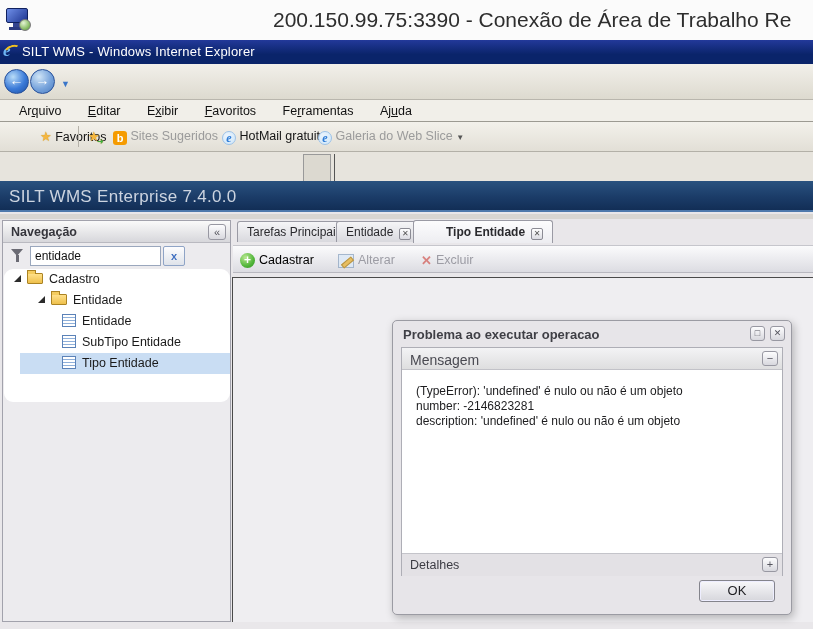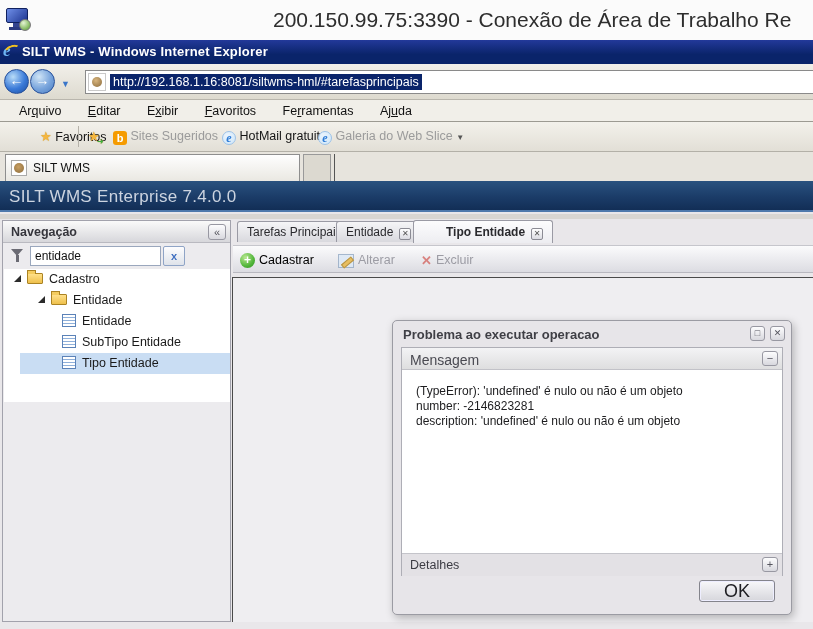--- a/index.html
+++ b/index.html
@@ -10,21 +10,21 @@
   #rdp-strip { position:absolute; left:0; top:0; width:813px; height:40px; background:#fbfbfb; }
   #rdp-title { position:absolute; left:273px; top:8px; font-size:21px; color:#2e2e2e; white-space:nowrap; overflow:hidden; width:540px; }
   .rdp-ico { position:absolute; left:6px; top:6px; width:30px; height:28px; }
   .rdp-ico .mon { position:absolute; left:0; top:2px; width:22px; height:15px; background:linear-gradient(135deg,#6f8fe8,#1c338f); border:1px solid #10215f; border-radius:2px; }
   .rdp-ico .stand { position:absolute; left:7px; top:17px; width:8px; height:4px; background:#33448f; }
   .rdp-ico .base { position:absolute; left:3px; top:21px; width:16px; height:3px; background:#2b3a80; }
   .rdp-ico .badge { position:absolute; left:13px; top:13px; width:12px; height:12px; border-radius:50%; background:radial-gradient(circle at 35% 30%,#e4f3d4,#8cbf6a 60%,#55923c); border:1px solid #7a7a7a; }
 
   
   #ie-titlebar { position:absolute; left:0; top:40px; width:813px; height:24px; background:linear-gradient(#23399a,#0a246a 60%); color:#fff; }
-  #ie-titlebar .t { position:absolute; left:22px; top:4px; font-size:13px; font-weight:bold; letter-spacing:.2px; }
+  #ie-titlebar .t { position:absolute; left:22px; top:4px; font-size:13px; font-weight:normal; letter-spacing:.2px; }
   .ie-e { display:inline-block; width:16px; height:16px; position:absolute; left:3px; top:3px; color:#6db5f2; font-weight:bold; font-size:17px; font-family:"Liberation Serif",serif; font-style:italic; line-height:16px; }
   .ie-e::after { content:""; position:absolute; left:1px; top:2px; width:14px; height:10px; border:2px solid transparent; border-top-color:#f0c020; border-radius:50%; transform:rotate(-18deg); }
 
   
   #address-row { position:absolute; left:0; top:64px; width:813px; height:36px; background:linear-gradient(#f2f0ea,#dddacf); border-bottom:1px solid #b9b6ad; }
   .navbtn { position:absolute; top:5px; width:25px; height:25px; border-radius:50%; border:1px solid #27509a; }
   #btn-back { left:4px; background:radial-gradient(circle at 35% 30%,#b8dcf8,#3a7ad8 55%,#1c4fa0); }
   #btn-fwd { left:30px; background:radial-gradient(circle at 35% 30%,#cfe4f6,#78a4dc 55%,#4a7cc0); }
   .navbtn span { position:absolute; left:0; top:2px; width:100%; text-align:center; color:#fff; font-weight:bold; font-size:14px; }
   #nav-caret { position:absolute; left:61px; top:15px; font-size:9px; color:#3a76c9; }
@@ -72,21 +72,21 @@
   #nav-header { position:absolute; left:0; top:0; width:100%; height:22px; background:linear-gradient(#fafafa,#d7d7db); border-bottom:1px solid #b9b9c0; }
   #nav-header .t { position:absolute; left:8px; top:4px; font-size:12.5px; font-weight:bold; color:#35353c; }
   .sqbtn { position:absolute; border:1px solid #9898a2; border-radius:3px; background:linear-gradient(#fdfdfe,#d8d8de); color:#55555e; text-align:center; }
   #nav-collapse { right:4px; top:3px; width:18px; height:16px; font-size:11px; line-height:14px; }
   #filter-row { position:absolute; left:0; top:22px; width:100%; height:26px; background:#ecebee; }
   .funnel { position:absolute; left:8px; top:6px; width:14px; height:14px; }
   .funnel::before { content:""; position:absolute; left:0; top:0; border-left:6px solid transparent; border-right:6px solid transparent; border-top:7px solid #6b6b74; }
   .funnel::after { content:""; position:absolute; left:5px; top:6px; width:3px; height:7px; background:#6b6b74; }
   #filter-input { position:absolute; left:27px; top:3px; width:131px; height:20px; border:1px solid #9aa7bd; font-family:"Liberation Sans",sans-serif; font-size:12px; color:#111; padding:0 4px; background:#fff; }
   #filter-clear { position:absolute; left:160px; top:3px; width:22px; height:20px; border:1px solid #8fa4c6; border-radius:2px; background:linear-gradient(#fdfdfe,#dfe3ea); color:#3f6fc0; font-weight:bold; font-size:11px; text-align:center; line-height:18px; }
-  #nav-tree { position:absolute; left:1px; top:48px; width:226px; height:133px; background:#fff; font-size:12.5px; color:#1a1a1a; }
+  #nav-tree { position:absolute; left:1px; top:48px; width:226px; height:133px; background:#fff; font-size:12.5px; color:#1a1a1a;border-radius:9px; }
   .trow { position:relative; height:21px; line-height:21px; white-space:nowrap; }
   .trow.sel { background:linear-gradient(to right,#fff 0 16px,#c9ddf3 16px); }
   .expander { display:inline-block; width:0; height:0; border-left:7px solid transparent; border-bottom:7px solid #2b2b2b; vertical-align:1px; margin-right:6px; }
   .folder { display:inline-block; position:relative; width:16px; height:11px; background:linear-gradient(#ffe08a,#eec04c); border:1px solid #ab8323; border-radius:1px; vertical-align:-1px; margin-right:6px; }
   .folder::before { content:""; position:absolute; left:-1px; top:-4px; width:7px; height:3px; background:#f4cc5e; border:1px solid #ab8323; border-bottom:none; }
   .licon { display:inline-block; width:14px; height:13px; background:repeating-linear-gradient(to bottom,#fff 0 2px,#8fb0da 2px 3px); border:1px solid #5b82b8; vertical-align:-2px; margin-right:6px; }
   .ind1 { padding-left:10px; } .ind2 { padding-left:34px; } .ind3 { padding-left:58px; }
 
   
   #content { position:absolute; left:233px; top:1px; width:580px; height:402px; }
@@ -111,21 +111,21 @@
   #dlg-restore { right:26px; top:5px; width:15px; height:15px; font-size:9px; line-height:13px; }
   #dlg-close { right:6px; top:5px; width:15px; height:15px; font-size:9px; line-height:13px; }
   #dlg-panel { position:absolute; left:8px; top:26px; width:382px; height:229px; border:1px solid #aeaeb6; background:#fff; }
   #dlg-panel-hd { position:absolute; left:0; top:0; width:100%; height:22px; background:linear-gradient(#f3f3f5,#dededf); border-bottom:1px solid #c2c2c8; }
   #dlg-panel-hd .t { position:absolute; left:8px; top:4px; font-size:14px; color:#4a4a52; }
   #dlg-min { right:4px; top:3px; width:16px; height:15px; font-size:11px; line-height:12px; }
   #dlg-body { position:absolute; left:0; top:23px; width:100%; height:182px; background:#fff; font-size:12px; color:#1d1d1f; padding:13px 0 0 14px; line-height:15px; }
   #dlg-details { position:absolute; left:0; top:205px; width:100%; height:23px; background:#e3e1e5; border-top:1px solid #c4c4ca; }
   #dlg-details .t { position:absolute; left:8px; top:4px; font-size:12.5px; color:#3c3c44; }
   #dlg-plus { right:4px; top:3px; width:16px; height:15px; font-size:11px; line-height:13px; }
-  #dlg-ok { position:absolute; right:16px; bottom:12px; width:76px; height:22px; border:1px solid #84848c; border-radius:3px; background:linear-gradient(#f8f8fa,#d6d6dc); box-shadow:inset 0 0 0 1px #eef; font-size:18px; color:#1e1e22; text-align:center; line-height:20px; }
+  #dlg-ok { position:absolute; right:16px; bottom:12px; width:76px; height:22px; border:1px solid #84848c; border-radius:3px; background:linear-gradient(#f8f8fa,#d6d6dc); box-shadow:inset 0 0 0 1px #eef; font-size:13px; color:#1e1e22; text-align:center; line-height:20px; }
 </style>
 </head>
 <body>
 
 <div id="rdp-strip">
   <span class="rdp-ico">
     <i class="mon"></i>
       <i class="stand"></i>
       <i class="base"></i>
       <i class="badge"></i>
@@ -139,26 +139,20 @@
 </div>
 
 <div id="address-row">
   <div id="btn-back" class="navbtn">
       <span>←</span>
     </div>
   <div id="btn-fwd" class="navbtn">
       <span>→</span>
     </div>
   <div id="nav-caret">▼</div>
-  <div id="address-field">
-    <span id="address-favicon">
-        <i></i>
-      </span>
-    <span id="address-url">http://192.168.1.16:8081/siltwms-hml/#tarefasprincipais</span>
-  </div>
 </div>
 
 <div id="menu-row">
   <span class="mi"><span>Ar</span><span class="k">q</span><span>uivo</span></span>
   <span class="mi"><span></span><span class="k">E</span><span>ditar</span></span>
   <span class="mi"><span>E</span><span class="k">x</span><span>ibir</span></span>
   <span class="mi"><span></span><span class="k">F</span><span>avoritos</span></span>
   <span class="mi"><span>Fe</span><span class="k">r</span><span>ramentas</span></span>
   <span class="mi"><span>Aj</span><span class="k">u</span><span>da</span></span>
 </div>
@@ -182,26 +176,20 @@
     <span>HotMail gratuito</span>
   </span>
   <span class="favitem" style="left:318px;">
     <span class="mini-e">e</span>
     <span class="gray">Galeria do Web Slice</span>
     <span class="caret">▼</span>
   </span>
 </div>
 
 <div id="tab-row">
-  <div id="browser-tab">
-    <span class="fav">
-        <i></i>
-      </span>
-    <span class="lbl">SILT WMS</span>
-  </div>
   <div id="tab-stub"></div>
   <div id="tab-row-divider"></div>
 </div>
 
 <div id="app-header">
   <span class="t">SILT WMS Enterprise 7.4.0.0</span>
 </div>
 <div id="substrip"></div>
 
 <div id="main">

